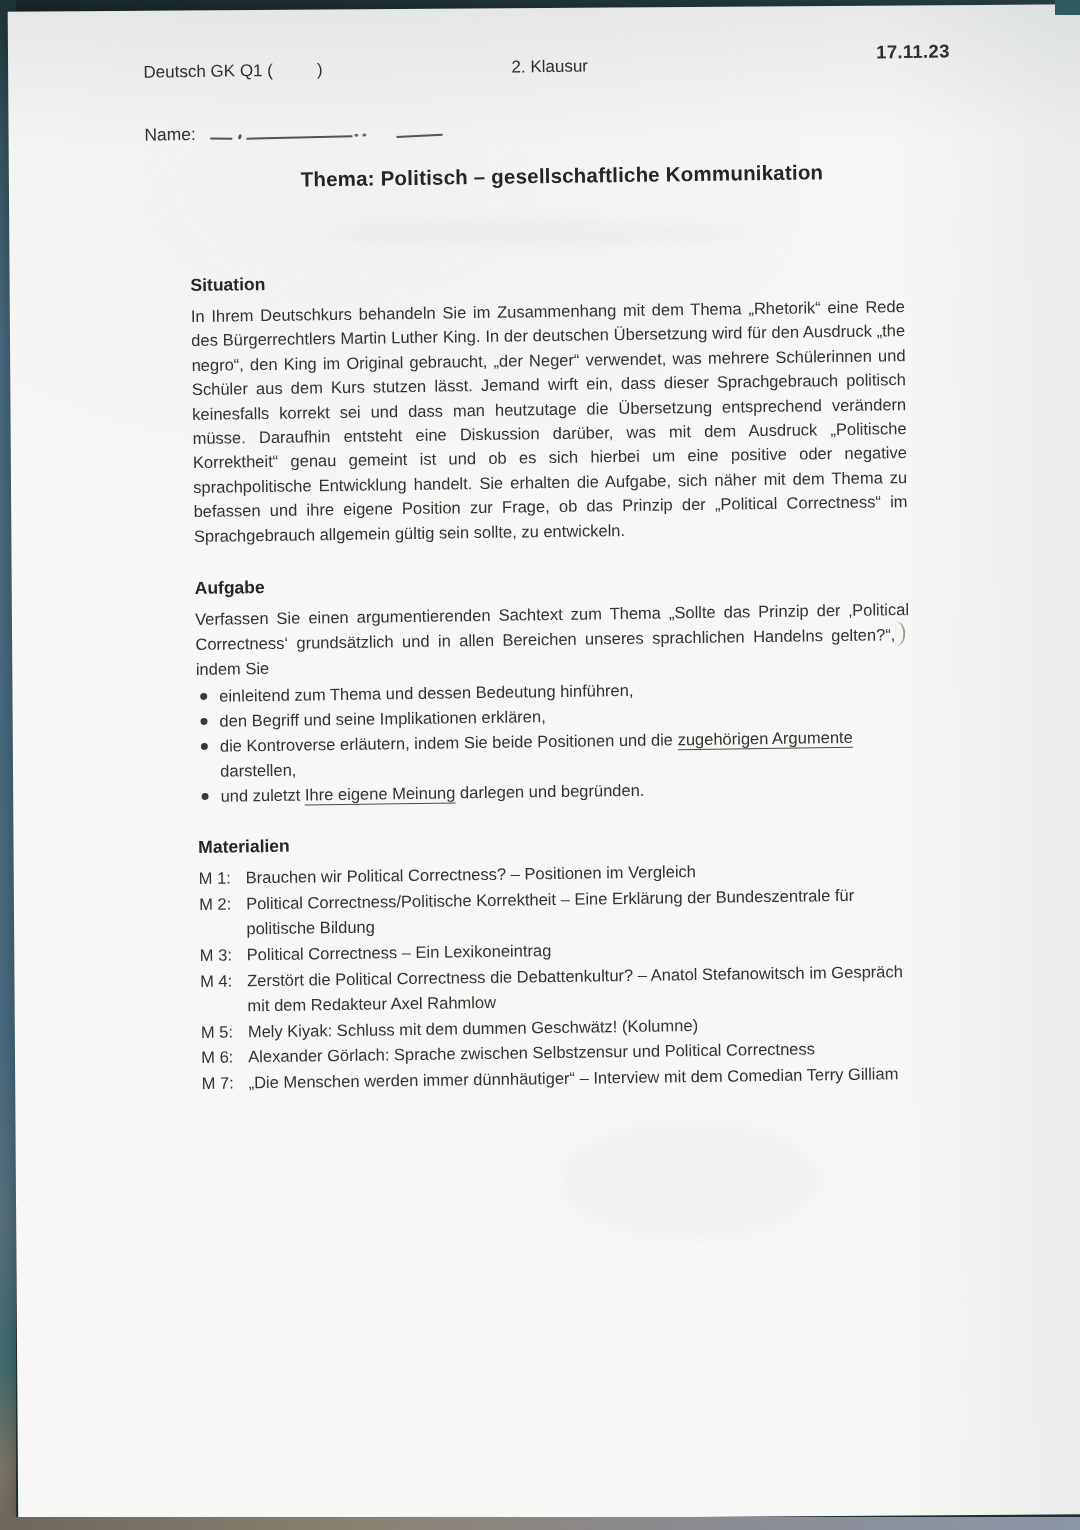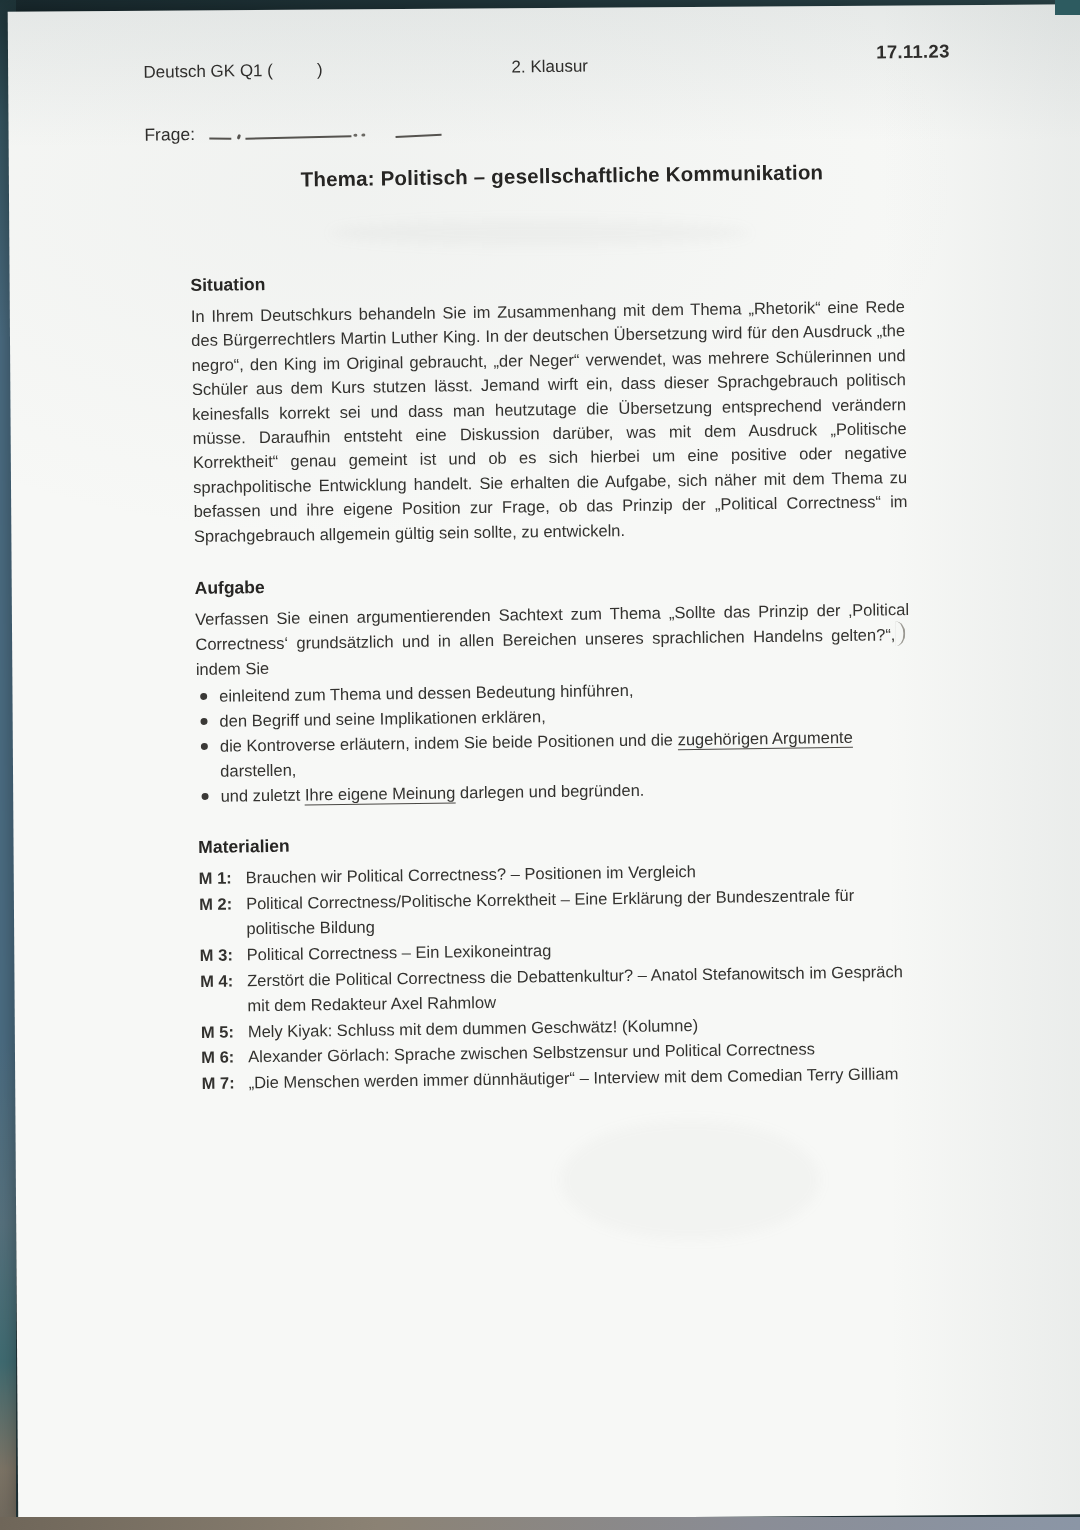--- a/index.html
+++ b/index.html
@@ -95,21 +95,21 @@
   .bullet { display: flex; width: 718px; line-height: 25px; font-size: 16.5px; color: #33322f; }
   .bullet-dot {
     flex: 0 0 auto; width: 7px; height: 7px; border-radius: 50%;
     background: #3a3936; margin: 9px 12px 0 0;
   }
   .btxt { flex: 1 1 auto; }
   .u { border-bottom: 1.6px solid #4a4844; padding-bottom: 0.5px; }
   
   .m-list { margin: 8px 0 0 181px; }
   .m-row { display: flex; width: 726px; line-height: 25.6px; font-size: 16.5px; color: #33322f; }
-  .m-label { flex: 0 0 47px; font-weight: bold; }
+  .m-label { flex: 0 0 47px; }
   .m-text { flex: 1 1 auto; }
   
   .smudge { position: absolute; border-radius: 50%; filter: blur(6px); z-index: 2; pointer-events: none; }
   .sm1 { left: 330px; top: 220px; width: 420px; height: 26px; background: rgba(150,150,145,0.06); }
   .sm2 { left: 560px; top: 1120px; width: 260px; height: 120px; background: rgba(160,158,150,0.05); }
 </style>
 </head>
 <body>
 
 <div class="bg-top"></div>
@@ -118,21 +118,21 @@
 <div class="paper">
   <div class="content">
 
     <div class="header-row">
       <span class="course-wrap"><span>Deutsch GK Q1 (</span><span class="paren-gap"></span><span>)</span></span>
       <span class="klausur">2. Klausur</span>
       <span class="date">17.11.23</span>
     </div>
 
     <div class="name-row">
-      <span>Frage:</span>
+      <span>Name:</span>
       <span class="strokes"><span class="st st1"></span><span class="dotc"></span><span class="st st2"></span><span class="mini-dot"></span><span class="mini-dot"></span><span class="mini-gap"></span><span class="st st3"></span></span>
     </div>
 
     <div class="title">Thema: Politisch – gesellschaftliche Kommunikation</div>
 
     <div class="sec-heading h-situation">Situation</div>
     <p class="body-par">In Ihrem Deutschkurs behandeln Sie im Zusammenhang mit dem Thema „Rhetorik“ eine Rede des Bürgerrechtlers Martin Luther King. In der deutschen Übersetzung wird für den Ausdruck „the negro“, den King im Original gebraucht, „der Neger“ verwendet, was mehrere Schülerinnen und Schüler aus dem Kurs stutzen lässt. Jemand wirft ein, dass dieser Sprachgebrauch politisch keinesfalls korrekt sei und dass man heutzutage die Übersetzung entsprechend verändern müsse. Daraufhin entsteht eine Diskussion darüber, was mit dem Ausdruck „Politische Korrektheit“ genau gemeint ist und ob es sich hierbei um eine positive oder negative sprachpolitische Entwicklung handelt. Sie erhalten die Aufgabe, sich näher mit dem Thema zu befassen und ihre eigene Position zur Frage, ob das Prinzip der „Political Correctness“ im Sprachgebrauch allgemein gültig sein sollte, zu entwickeln.</p>
 
     <div class="sec-heading h-aufgabe">Aufgabe</div>
     <p class="body-par"><span>Verfassen Sie einen argumentierenden Sachtext zum Thema „Sollte das Prinzip der ‚Political Correctness‘ grundsätzlich und in allen Bereichen unseres sprachlichen Handelns gelten?“,</span><span class="pencil-paren"></span><span>indem Sie</span></p>

